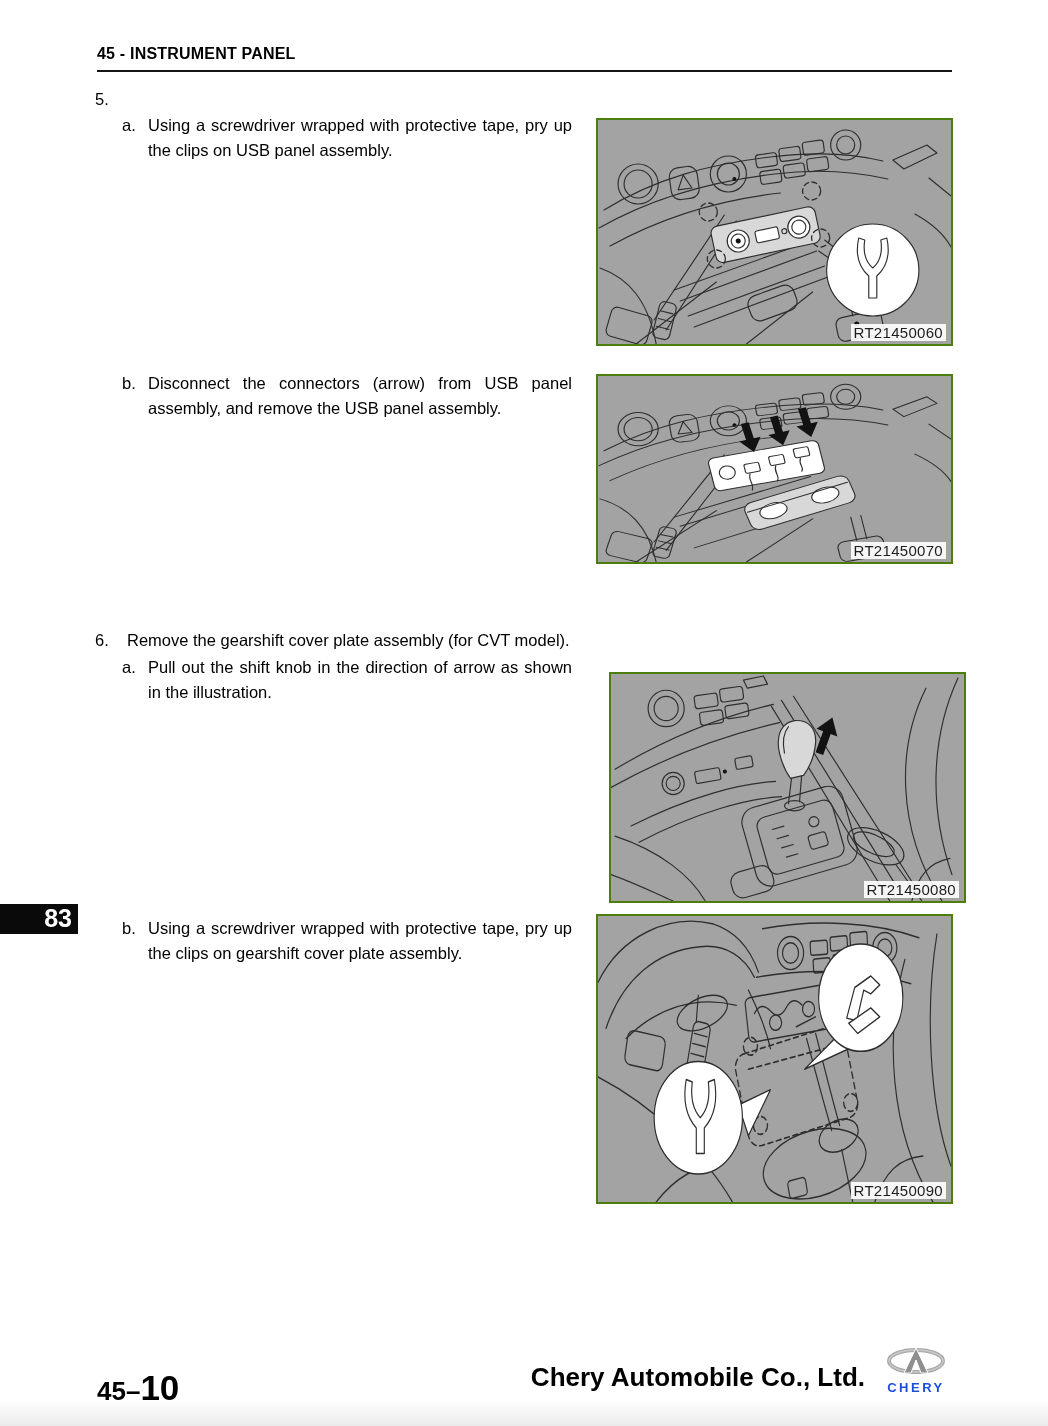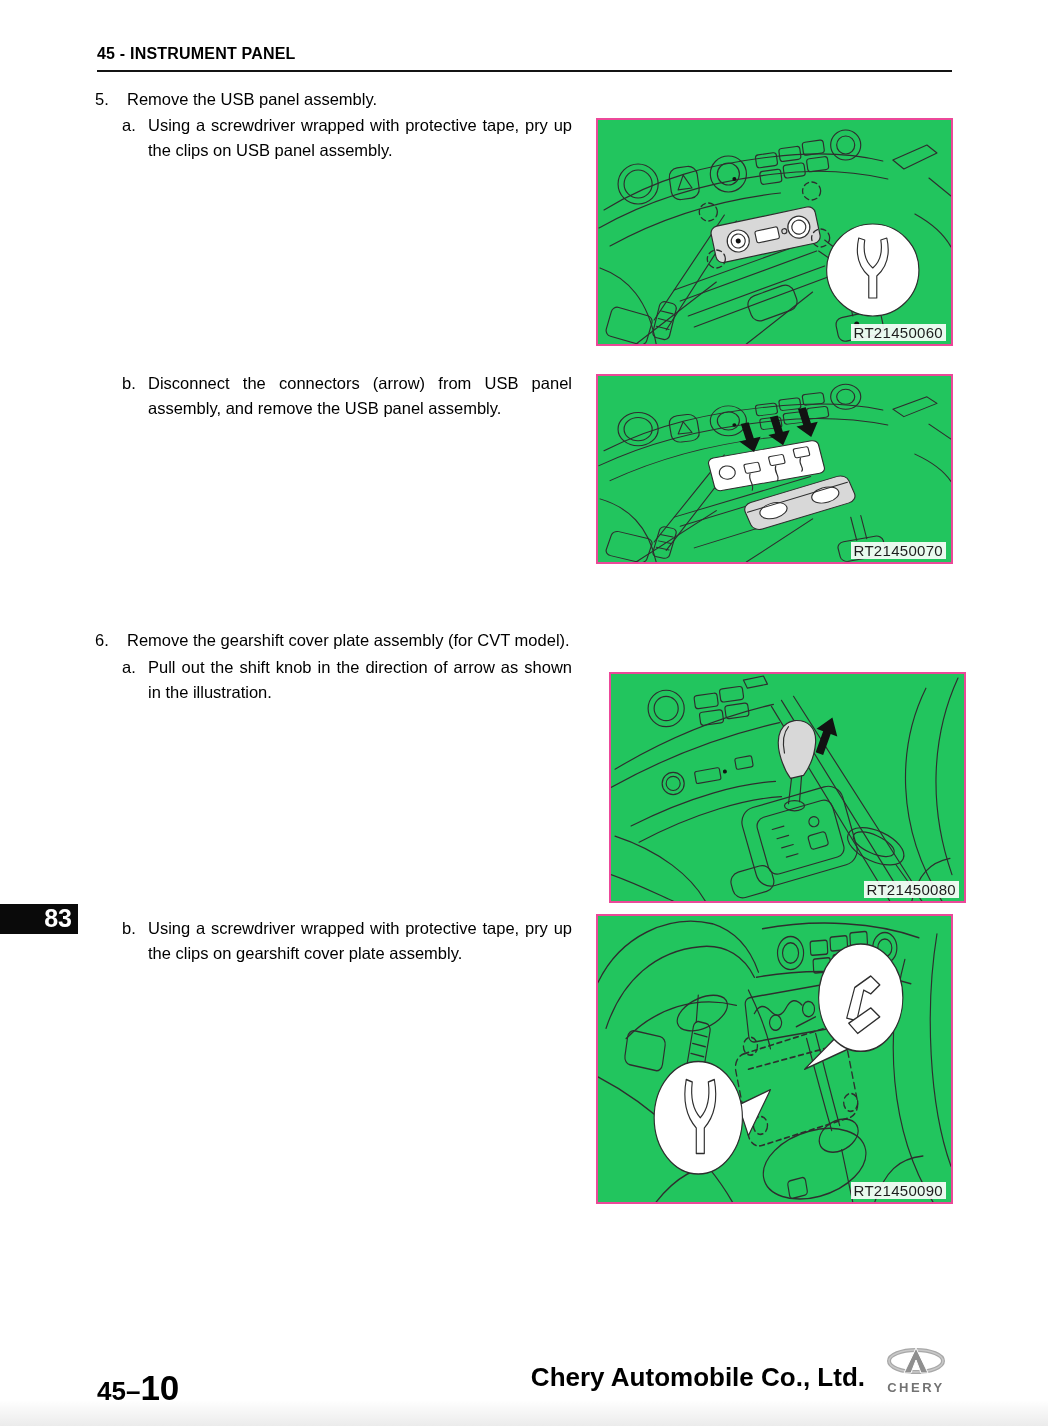--- a/index.html
+++ b/index.html
@@ -8,60 +8,59 @@
 
   .header-title { position:absolute; left:97px; top:45px; font-size:16px; font-weight:bold; letter-spacing:.2px; }
   .header-rule { position:absolute; left:97px; top:70px; width:855px; height:2px; background:#141414; }
 
   .step { position:absolute; display:flex; font-size:16.5px; line-height:25px; }
   .step .num { width:32px; flex:none; }
   .substep { position:absolute; display:flex; font-size:16.5px; line-height:25px; }
   .substep .letter { width:26px; flex:none; }
   .substep .text { width:424px; text-align:justify; }
 
-  .fig { position:absolute; width:357px; border:2px solid #ec4899; background:#22c55e; box-sizing:border-box; }
+  .fig { position:absolute; width:357px; border:2px solid #4d7c0f; background:#a3a3a3; box-sizing:border-box; }
   .fig svg { display:block; width:100%; height:100%; }
   .fig-caption { position:absolute; right:5px; bottom:3px; font-size:15px; color:#1d1d1d;
                  background:rgba(255,255,255,.9); padding:0 3px; letter-spacing:.3px; }
   #fig1 { left:596px; top:118px; height:228px; }
   #fig2 { left:596px; top:374px; height:190px; }
   #fig3 { left:596px; top:659px; height:231px; }
   #fig4 { left:596px; top:914px; height:290px; }
 
   .side-tab { position:absolute; left:0; top:904px; width:78px; height:30px; background:#0a0a0a;
               color:#fff; font-size:25px; font-weight:bold; text-align:right; line-height:29px;
               padding-right:6px; box-sizing:border-box; }
 
   .footer-pagenum { position:absolute; left:97px; top:1348px; font-weight:bold;margin-top:20px; }
   .footer-pagenum .fp-small { font-size:26px; }
   .footer-pagenum .fp-large { font-size:35px; }
   .footer-company { position:absolute; right:183px; top:1362px; font-size:26px; font-weight:bold; }
   .logo { position:absolute; left:883px; top:1348px; width:66px; text-align:center; }
-  .logo-text { font-size:13px; font-weight:bold; color:#737373; letter-spacing:2.5px; margin-top:0; }
+  .logo-text { font-size:13px; font-weight:bold; color:#1d4ed8; letter-spacing:2.5px; margin-top:0; }
   .bottom-fade { position:absolute; left:0; bottom:0; width:100%; height:26px;
                  background:linear-gradient(to bottom, rgba(0,0,0,0), rgba(0,0,0,.08)); }
 
   
   .k  { fill:none; stroke:#2e2e2e; stroke-width:1.15; stroke-linecap:round; stroke-linejoin:round; }
   .kf { fill:#d8d8d8; stroke:#2e2e2e; stroke-width:1.15; stroke-linejoin:round; }
   .kw { fill:#fff; stroke:#2e2e2e; stroke-width:1.15; stroke-linejoin:round; }
   .kd { fill:none; stroke:#2e2e2e; stroke-width:1.3; stroke-dasharray:5 3.5; stroke-linecap:round; }
   .kb { fill:#121212; stroke:none; }
 </style>
 </head>
 <body>
 
 <div class="page">
 
   <div class="header-title">45 - INSTRUMENT PANEL</div>
   <div class="header-rule"></div>
 
   <div class="step" style="left:95px; top:87px;">
     <span class="num">5.</span>
-    <span class="txt">Remove the USB panel assembly.</span>
   </div>
 
   <div class="substep" style="left:122px; top:113px;">
     <span class="letter">a.</span>
     <span class="text">Using a screwdriver wrapped with protective tape, pry up the clips on USB panel assembly.</span>
   </div>
 
   <figure class="fig" id="fig1" style="margin:0;">
     <svg viewBox="0 0 352 224" preserveAspectRatio="none">
       <defs>

